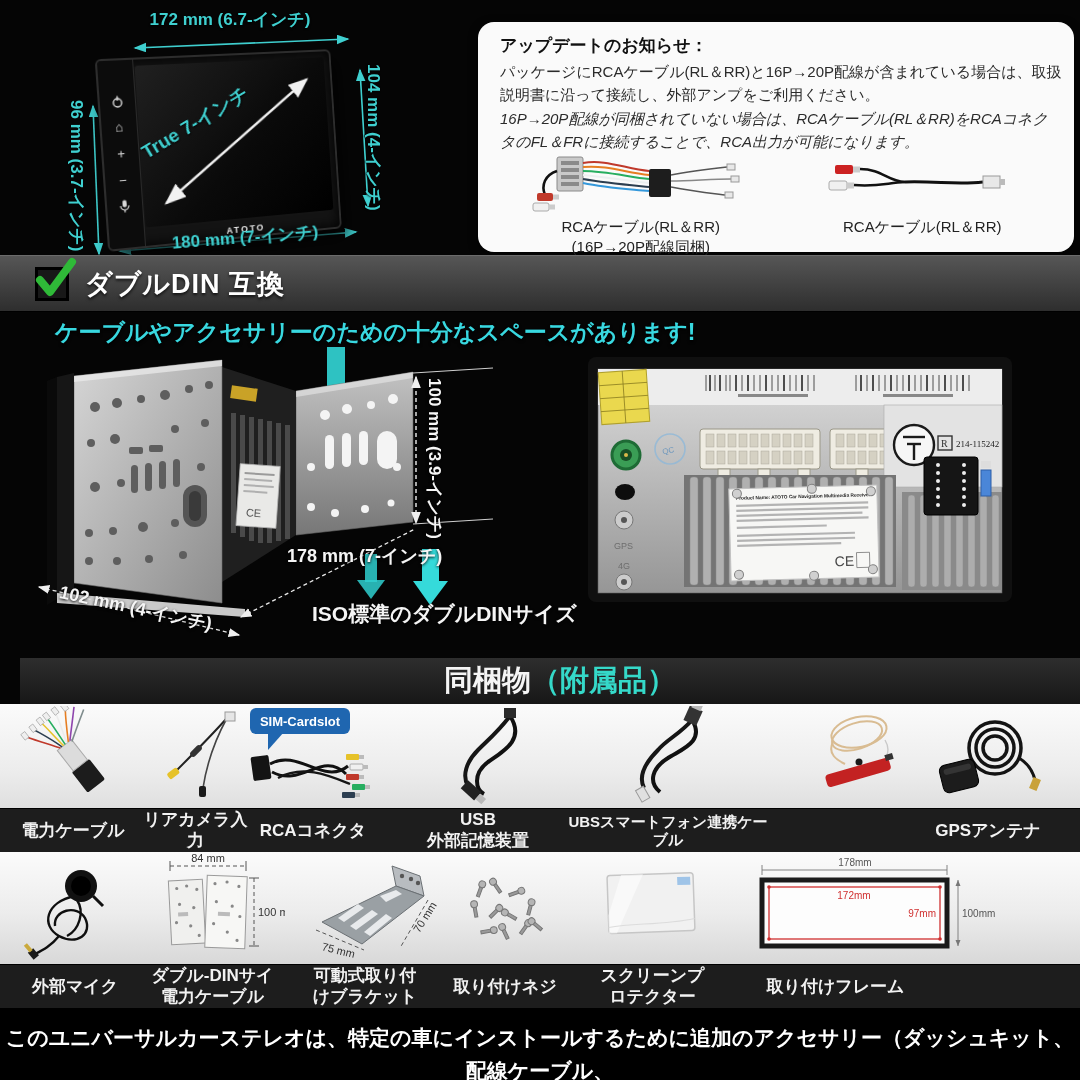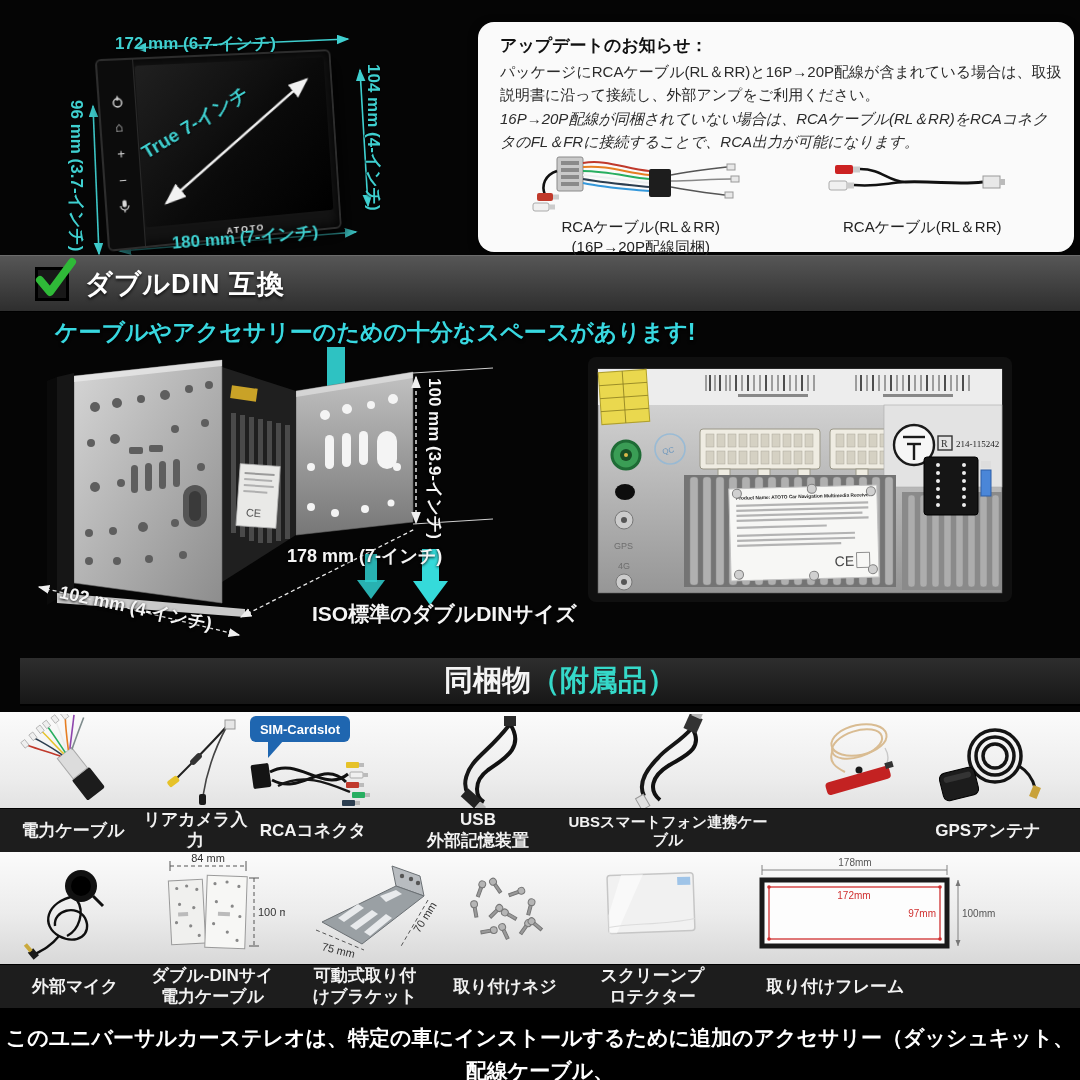--- a/index.html
+++ b/index.html
@@ -55,21 +55,21 @@
   
   .included-bar{left:0;top:658px;width:1080px;height:46px;
                 background:linear-gradient(180deg,#2e2e2e,#171717);
                 display:flex;align-items:center;justify-content:center;
                 font-size:29px;font-weight:700;border-bottom:2px solid #000;margin-left:20px;}
   .included-bar .w{color:#f5f5f5;}
   .included-bar .c{color:#35d9c9;}
 
   
   .photo-strip{left:0;width:1080px;background:linear-gradient(180deg,#fbfbfb 0%,#ececec 55%,#d8d8d8 100%);}
-  .strip1{top:704px;height:124px;margin-top:8px;}
+  .strip1{top:704px;height:124px;}
   .strip2{top:852px;height:112px;}
   .label-bar{left:0;width:1080px;height:44px;background:#1d1d1d;border-top:1px solid #000;}
   .bar1{top:808px;}
   .bar2{top:964px;}
   .acc-label{position:absolute;top:0;height:44px;display:flex;flex-direction:column;
              justify-content:center;text-align:center;color:#f2f2f2;font-weight:700;
              font-size:17px;line-height:1.22;}
   .acc-label .s{font-size:inherit;}
 
   
@@ -116,21 +116,21 @@
           <marker id="aw" markerWidth="10" markerHeight="9" refX="8" refY="3.5" orient="auto-start-reverse">
             <path d="M0,0 L9,3.5 L0,7 Z" fill="#f2f2f2"></path>
           </marker>
         </defs>
         <line x1="22" y1="136" x2="176" y2="22" stroke="#f2f2f2" stroke-width="2.4" marker-start="url(#aw)" marker-end="url(#aw)"></line>
       </svg>
       <div class="atoto-brand">ATOTO</div>
     </div>
 
     <div class="true7">True 7-インチ</div>
-    <div class="dim-label" style="left:75px;top:24px;width:230px;">172 mm (6.7-インチ)</div>
+    <div class="dim-label" style="left:75px;top:0;width:230px;text-align:center;">172 mm (6.7-インチ)</div>
     <div class="dim-label rot90" style="left:345px;top:56px;width:160px;">104 mm (4-インチ)</div>
     <div class="dim-label rot90" style="left:48px;top:92px;width:160px;">96 mm (3.7-インチ)</div>
     <div class="dim-label" style="left:100px;top:218px;width:210px;text-align:center;transform:rotate(-4.5deg);">180 mm (7-インチ)</div>
   </div>
 
   <div class="abs update-card">
     <h2>アップデートのお知らせ：</h2>
     <p>パッケージにRCAケーブル(RL＆RR)と16P→20P配線が含まれている場合は、取扱説明書に沿って接続し、外部アンプをご利用ください。</p>
     <p class="it">16P→20P配線が同梱されていない場合は、RCAケーブル(RL＆RR)をRCAコネクタのFL＆FRに接続することで、RCA出力が可能になります。</p>
     <div class="cables">

